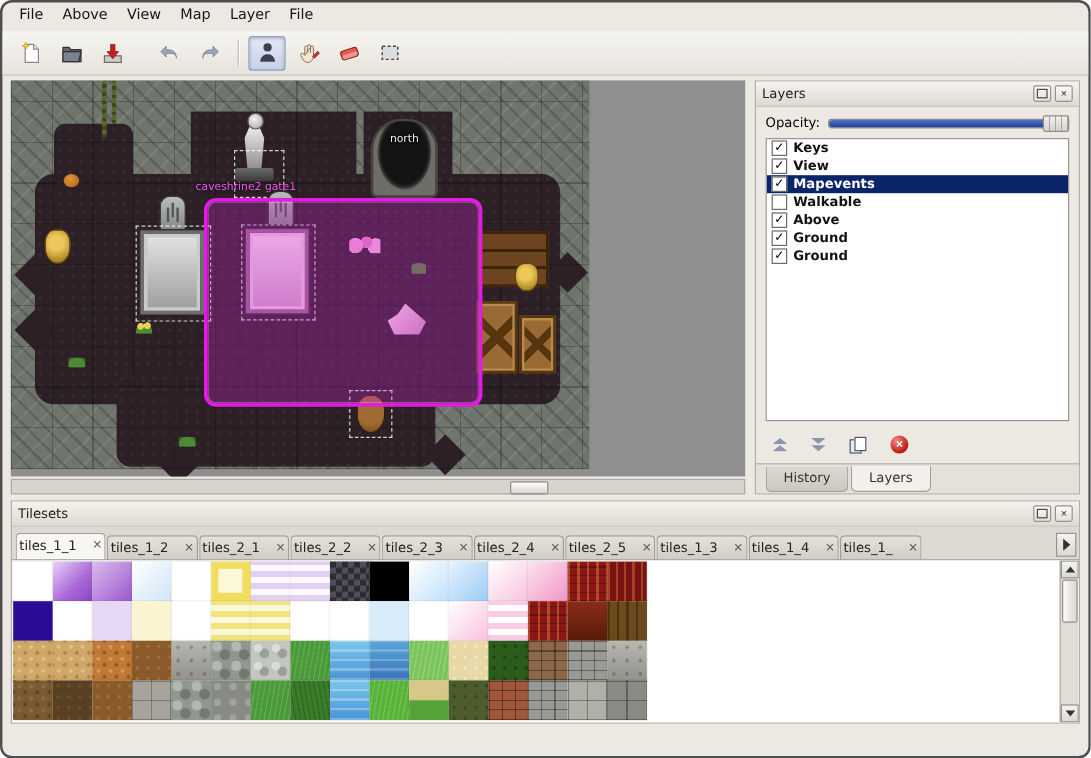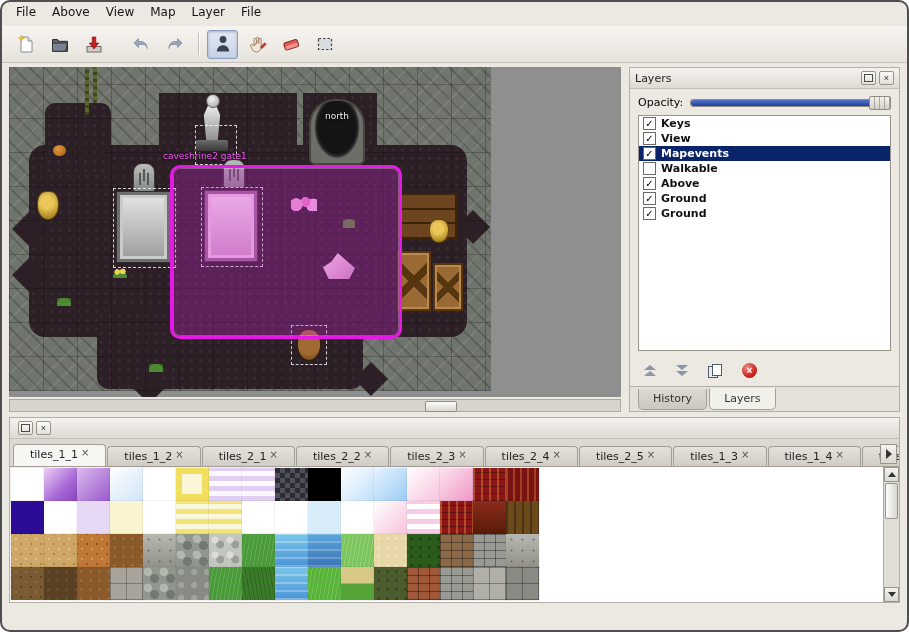--- a/index.html
+++ b/index.html
@@ -119,21 +119,21 @@
 
   .dock-tabs{display:flex;align-items:center;gap:2px;padding:0 8px;height:24px;flex:0 0 24px;border-top:1px solid #b3afa7;background:#e4e1da;}
   .dock-tab{font-size:11px;padding:3px 14px 4px 14px;background:linear-gradient(#ddd9d2,#ccc8c1);
             border:1px solid #a29e96;border-top:none;border-radius:0 0 5px 5px;color:#333;}
   .dock-tab.active{background:#f2f0ea;border-top:1px solid #f2f0ea;margin-top:-1px;}
 
   
   .tilesets-panel{margin:5px 7px 0 7px;border:1px solid #b3afa7;display:flex;flex-direction:column;height:186px;flex:0 0 186px;background:#ece9e2;box-sizing:border-box;}
   .ts-tabbar{display:flex;align-items:flex-end;height:25px;flex:0 0 25px;background:#dcd9d2;padding:2px 22px 0 3px;
              position:relative;border-bottom:1px solid #a29e96;overflow:hidden;white-space:nowrap;}
-  .ts-tab{display:inline-flex;gap:3px;font-size:11px;padding:3px 16px;margin-right:1px;
+  .ts-tab{display:inline-flex;align-items:center;gap:13px;font-size:11px;padding:3px 2px;margin-right:1px;
           background:linear-gradient(#e5e2db,#d0cdc6);border:1px solid #a29e96;border-bottom:none;border-radius:4px 4px 0 0;color:#222;flex:0 0 auto;}
   .ts-tab.active{background:#f8f6f2;padding-bottom:5px;}
   .ts-close{font-size:10px;color:#555;line-height:1;}
   .ts-scroll-btn{position:absolute;right:2px;bottom:2px;width:17px;height:20px;border:1px solid #98948c;
                  background:linear-gradient(#f5f3ef,#dbd8d1);display:flex;align-items:center;justify-content:center;padding:0;}
   .arrow-right{width:0;height:0;border-top:5px solid transparent;border-bottom:5px solid transparent;border-left:6px solid #333;}
   .arrow-up{width:0;height:0;border-left:4px solid transparent;border-right:4px solid transparent;border-bottom:5px solid #333;}
   .arrow-down{width:0;height:0;border-left:4px solid transparent;border-right:4px solid transparent;border-top:5px solid #333;}
 
   .ts-content{flex:1;background:#fff;position:relative;overflow:hidden;}
@@ -411,20 +411,21 @@
       </div>
       <div class="dock-tabs">
           <div class="dock-tab">History</div>
           <div class="dock-tab active">Layers</div>
         </div>
     </div>
   </div>
 
   <div class="tilesets-panel">
     <div class="dock-titlebar">
+      <span class="dock-title">Tilesets</span>
       <button class="dock-btn">
           <span class="float-glyph"></span>
         </button>
       <button class="dock-btn">
           <span>×</span>
         </button>
     </div>
     <div class="ts-tabbar">
       <span class="ts-tab active">
           <span class="ts-label">tiles_1_1</span>

